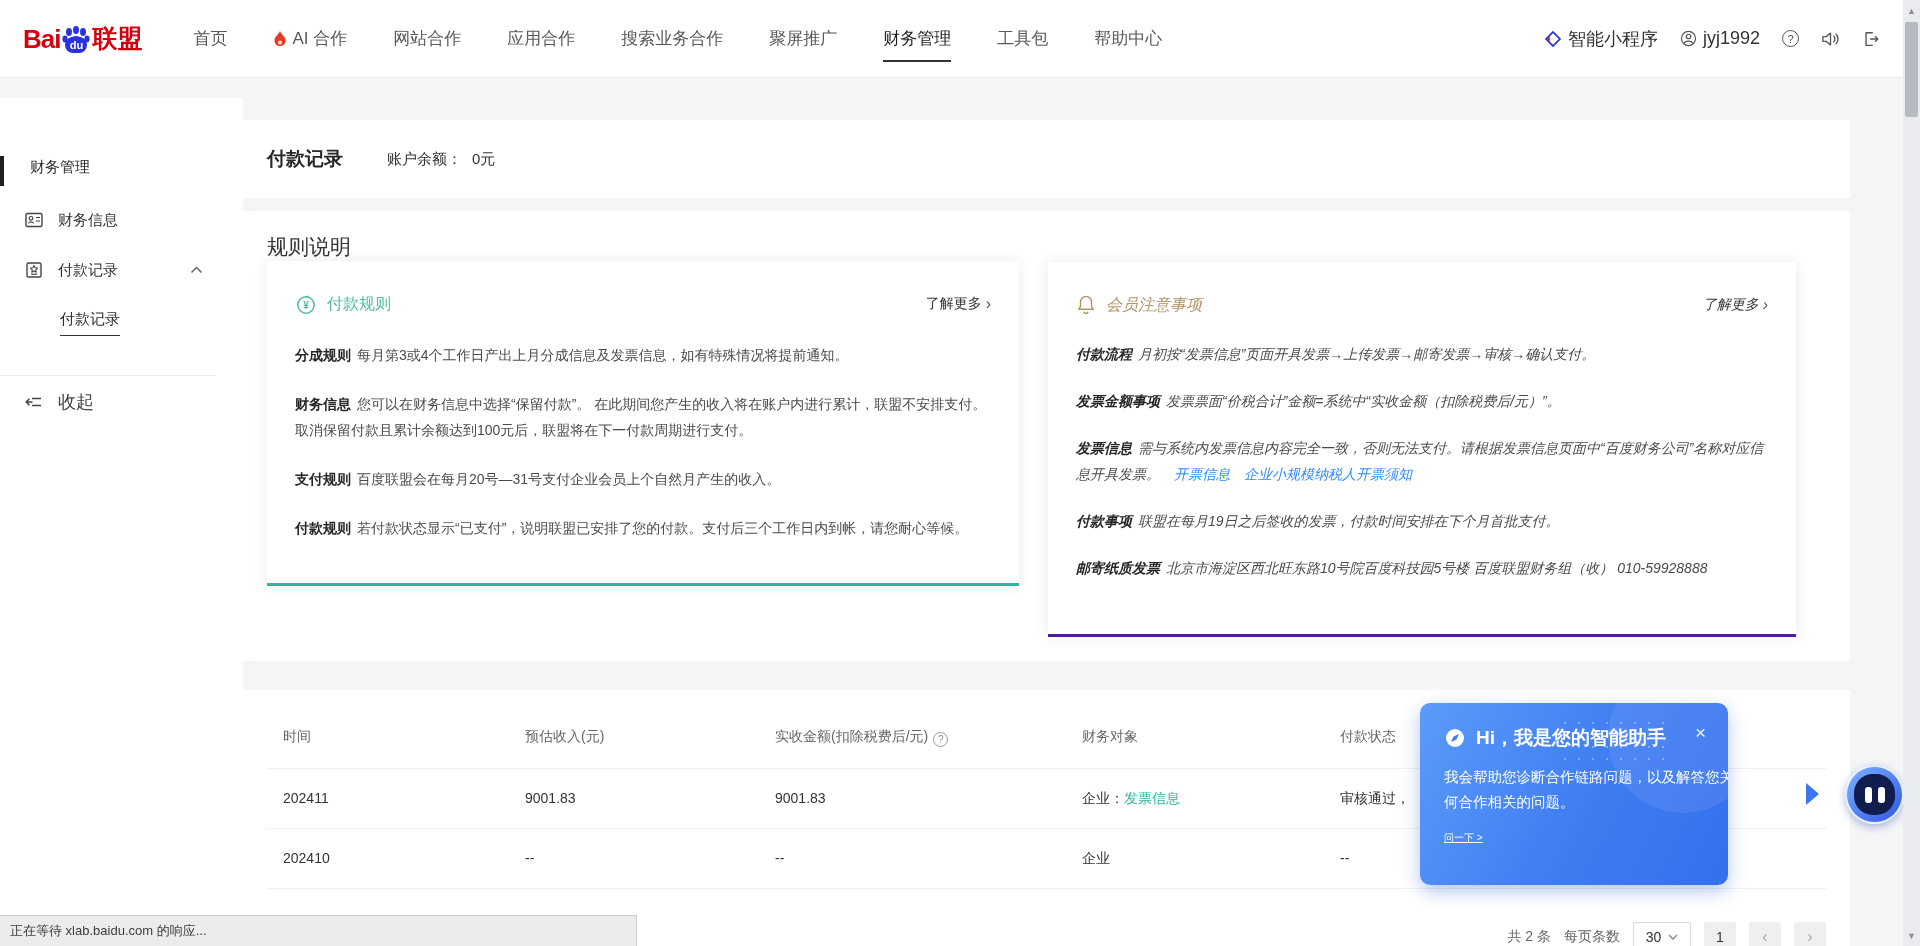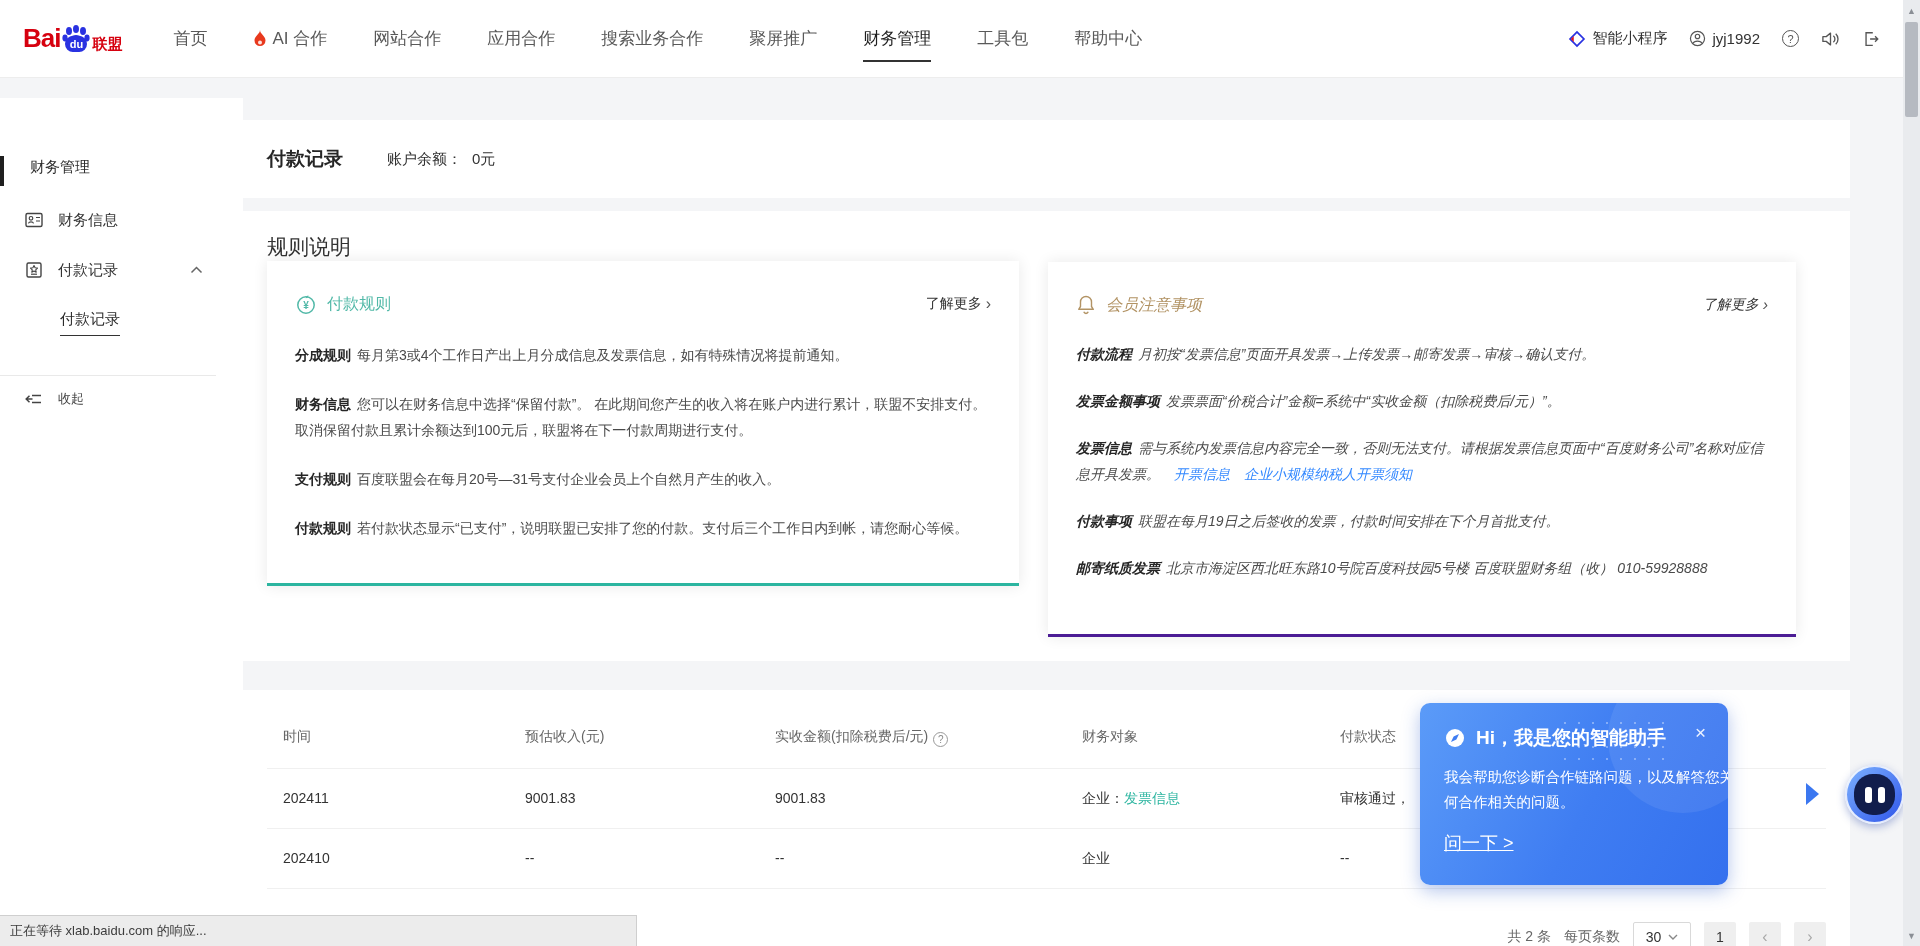--- a/index.html
+++ b/index.html
@@ -16,46 +16,46 @@
     display:flex; align-items:center; z-index:30;
   }
   .logo { display:flex; align-items:flex-end; margin-left:23px; cursor:pointer; }
   .logo .bai { color:#d6010f; font-weight:bold; font-size:26px; letter-spacing:-1px; }
   .logo .paw { position:relative; width:30px; height:30px; margin:0 1px; }
   .logo .du {
     position:absolute; left:4px; top:12px; width:22px; height:16px;
     background:#2932e1; border-radius:8px; color:#fff; font-size:11px; font-weight:bold;
     display:flex; align-items:center; justify-content:center;
   }
-  .logo .union { color:#d6010f; font-weight:bold; font-size:15px; }
+  .logo .union { color:#d6010f; font-weight:bold; font-size:25px; }
   .menu { display:flex; margin-left:28px; height:78px; }
   .menu .item {
     position:relative; height:78px; display:flex; align-items:center;
     padding:9px 23px; font-size:17px; color:#595959; cursor:pointer; white-space:nowrap;
   }
   .menu .item.active { color:#1f1f1f; }
   .menu .item.active::after {
     content:""; position:absolute; left:23px; right:23px; bottom:16px; height:2px; background:#333;
   }
   .flame { margin-right:5px; }
   .nav-right { margin-left:auto; margin-right:40px; display:flex; align-items:center; gap:22px; }
-  .nav-right .chunk { display:flex; align-items:center; gap:6px; font-size:15px; color:#333; cursor:pointer; }
+  .nav-right .chunk { display:flex; align-items:center; gap:6px; font-size:18px; color:#333; cursor:pointer; }
   .circle-q {
     width:17px; height:17px; border:1.3px solid #555; border-radius:50%;
     font-size:11px; color:#555; display:flex; align-items:center; justify-content:center; cursor:pointer;
   }
   
   .sidebar { position:absolute; left:0; top:98px; width:243px; height:848px; background:#fff; z-index:10; }
   .side-section { position:absolute; left:30px; top:60px; font-size:15px; color:#2b2b2b; cursor:pointer; }
   .side-bar-indicator { position:absolute; left:0; top:58px; width:4px; height:30px; background:#1f1f1f; }
   .side-item { position:absolute; left:24px; display:flex; align-items:center; gap:14px; font-size:15px; color:#333; cursor:pointer; }
   .side-item .lbl { }
   .side-sub { position:absolute; left:60px; font-size:15px; color:#2b2b2b; border-bottom:1px solid #333; padding-bottom:6px; cursor:pointer; }
   .side-divider { position:absolute; left:0; top:277px; width:216px; height:1px; background:#e9e9e9; }
-  .side-collapse { position:absolute; left:24px; top:292px; display:flex; align-items:center; gap:14px; font-size:13px; color:#444; cursor:pointer; }
+  .side-collapse { position:absolute; left:24px; top:292px; display:flex; align-items:center; gap:14px; font-size:18px; color:#444; cursor:pointer; }
   .chev-wrap { margin-left:58px; display:flex; }
   
   .panel { position:absolute; background:#fff; }
   .panel1 { left:243px; top:120px; width:1607px; height:78px; display:flex; align-items:center; }
   .page-title { margin-left:24px; font-size:19px; font-weight:bold; color:#262626; }
   .balance { margin-left:44px; font-size:15px; color:#333; }
   .balance .val { margin-left:10px; }
   .panel2 { left:243px; top:211px; width:1607px; height:450px; }
   .rules-heading { position:absolute; left:24px; top:22px; font-size:21px; color:#333; }
   .rule-card {
@@ -111,21 +111,21 @@
   }
   .assistant .deco2 {
     position:absolute; right:60px; top:14px; width:110px; height:48px;
     background-image:radial-gradient(rgba(255,255,255,.35) 1.5px, transparent 1.6px);
     background-size:14px 12px;
   }
   .asst-head { position:absolute; left:24px; top:22px; display:flex; align-items:center; gap:10px; }
   .asst-title { font-size:19px; font-weight:bold; }
   .asst-close { position:absolute; right:22px; top:20px; font-size:19px; color:#eaf1ff; cursor:pointer; line-height:1; }
   .asst-body { position:absolute; left:24px; top:62px; width:324px; font-size:14.5px; line-height:25px; }
-  .asst-cta { position:absolute; left:24px; top:128px; font-size:18px; cursor:pointer;text-decoration:underline; }
+  .asst-cta { position:absolute; left:24px; top:128px; font-size:10px; cursor:pointer;text-decoration:underline; }
   .asst-arrow {
     position:absolute; left:1806px; top:783px; width:0; height:0; z-index:49;
     border-top:11px solid transparent; border-bottom:11px solid transparent; border-left:13px solid #3b77f0;
   }
   .robot {
     position:absolute; left:1845px; top:765px; width:59px; height:59px; border-radius:50%;
     background:linear-gradient(135deg,#7db2ff,#2f55e9); z-index:51; cursor:pointer;
     box-shadow:0 3px 8px rgba(30,60,160,.35); border:2px solid rgba(255,255,255,.85);
     display:flex; align-items:center; justify-content:center;
   }

